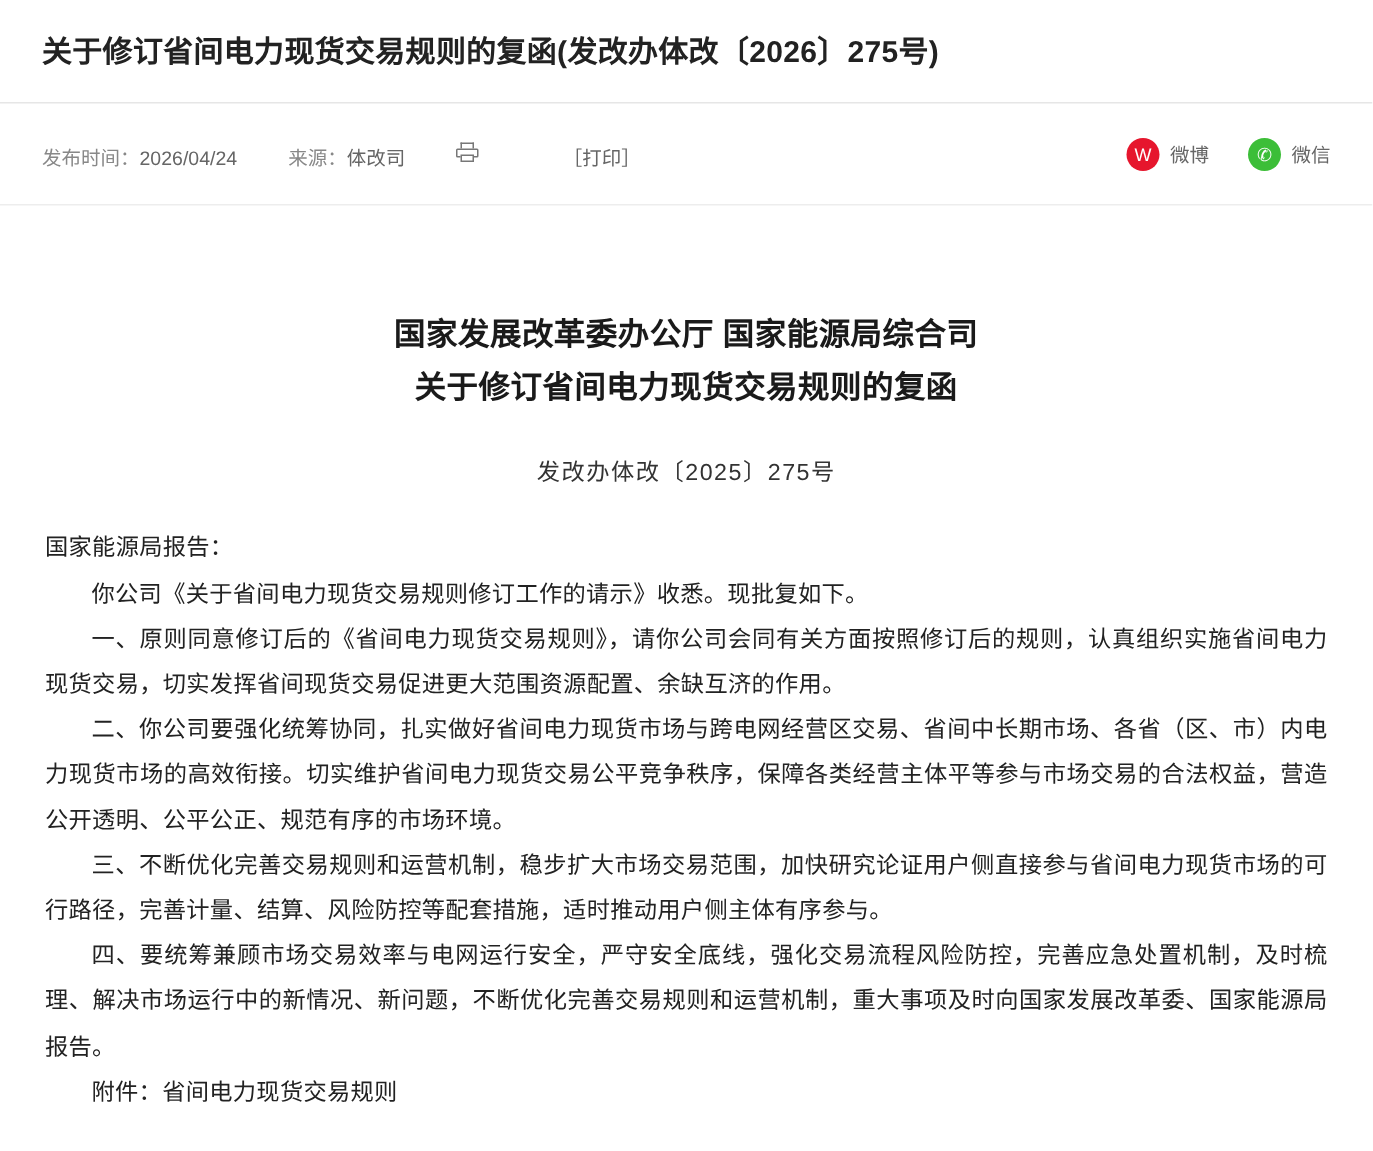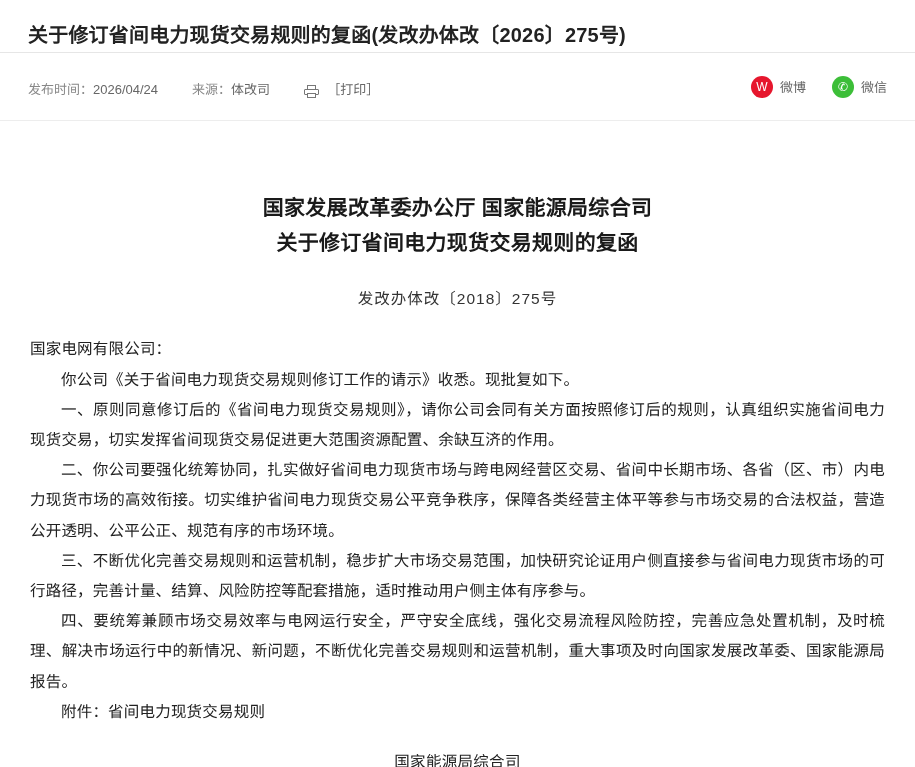--- a/index.html
+++ b/index.html
@@ -17,21 +17,21 @@
 
   .page {
     width: 915px;
     height: 767px;
     position: relative;
     box-sizing: border-box;
   }
 
   
   .title-bar {
-    padding: 22px 28px 4px 28px;
+    padding: 22px 28px 20px 28px;
     border-bottom: 1px solid #e6e6e6;
   }
   .doc-title {
     font-size: 20px;
     font-weight: bold;
     color: #222222;
     letter-spacing: 0.2px;
     line-height: 1.3;
   }
 
@@ -47,23 +47,24 @@
   }
   .meta-item {
     margin-right: 34px;
     white-space: nowrap;
   }
   .meta-item .meta-label { color: #888888; }
   .meta-item .meta-value { color: #666666; }
 
   .print-group {
     display: flex;
-    align-items: flex-end;
+    align-items: flex-start;
     color: #666666;
     white-space: nowrap;
+    gap: 48px;
   }
   .printer-icon {
     display: inline-block;
     width: 15px;
     height: 13px;
     position: relative;
     margin-right: 8px;
   }
   .printer-icon .body {
     position: absolute;
@@ -207,24 +208,24 @@
       </div>
     </div>
   </div>
 
   <div class="article">
     <div class="headline">
       <div>国家发展改革委办公厅 国家能源局综合司</div>
       <div>关于修订省间电力现货交易规则的复函</div>
     </div>
 
-    <div class="doc-number">发改办体改〔2018〕275号</div>
+    <div class="doc-number">发改办体改〔2025〕275号</div>
 
     <div class="content">
-      <p>国家电网有限公司：</p>
+      <p>国家能源局报告：</p>
       <p class="p-indent">你公司《关于省间电力现货交易规则修订工作的请示》收悉。现批复如下。</p>
       <p class="p-indent">一、原则同意修订后的《省间电力现货交易规则》，请你公司会同有关方面按照修订后的规则，认真组织实施省间电力现货交易，切实发挥省间现货交易促进更大范围资源配置、余缺互济的作用。</p>
       <p class="p-indent">二、你公司要强化统筹协同，扎实做好省间电力现货市场与跨电网经营区交易、省间中长期市场、各省（区、市）内电力现货市场的高效衔接。切实维护省间电力现货交易公平竞争秩序，保障各类经营主体平等参与市场交易的合法权益，营造公开透明、公平公正、规范有序的市场环境。</p>
       <p class="p-indent">三、不断优化完善交易规则和运营机制，稳步扩大市场交易范围，加快研究论证用户侧直接参与省间电力现货市场的可行路径，完善计量、结算、风险防控等配套措施，适时推动用户侧主体有序参与。</p>
       <p class="p-indent">四、要统筹兼顾市场交易效率与电网运行安全，严守安全底线，强化交易流程风险防控，完善应急处置机制，及时梳理、解决市场运行中的新情况、新问题，不断优化完善交易规则和运营机制，重大事项及时向国家发展改革委、国家能源局报告。</p>
       <p class="p-indent">附件：省间电力现货交易规则</p>
     </div>
 
     <div class="signature">
       <div>国家能源局综合司</div>

